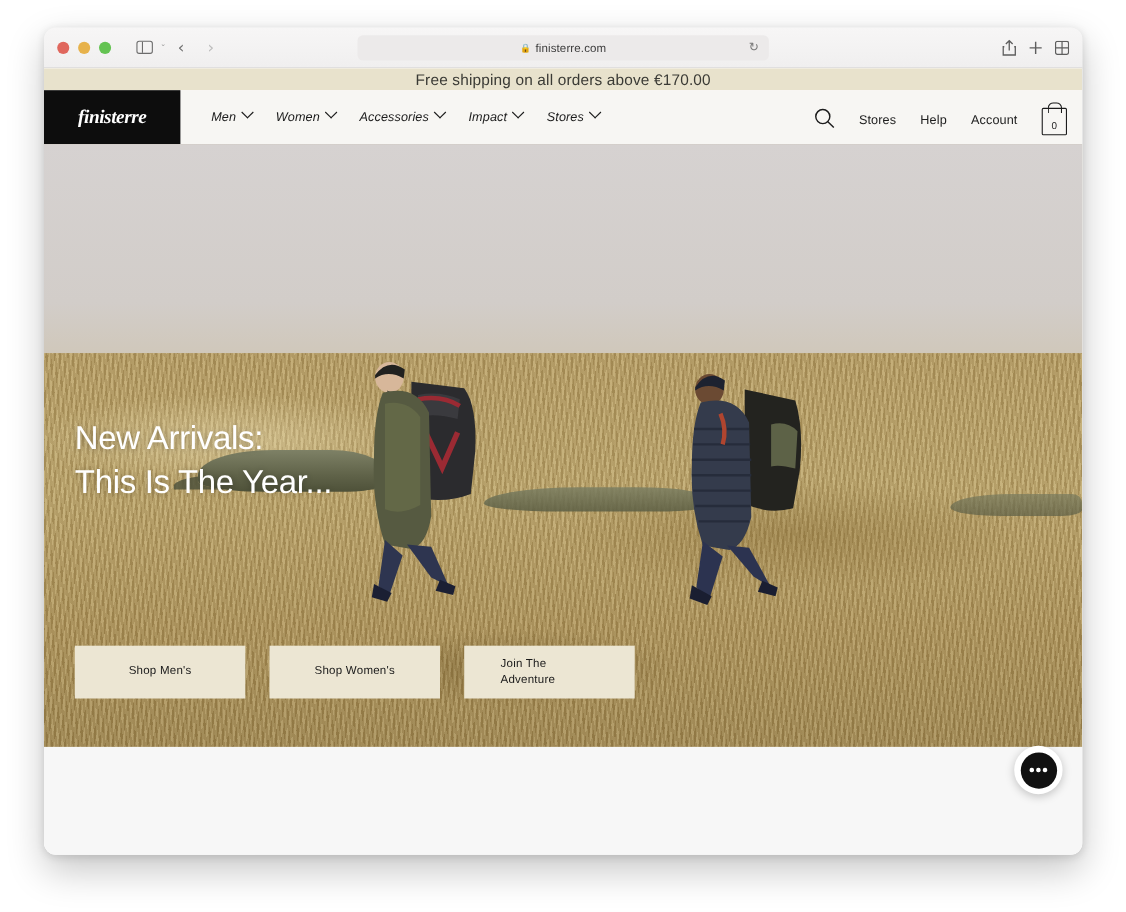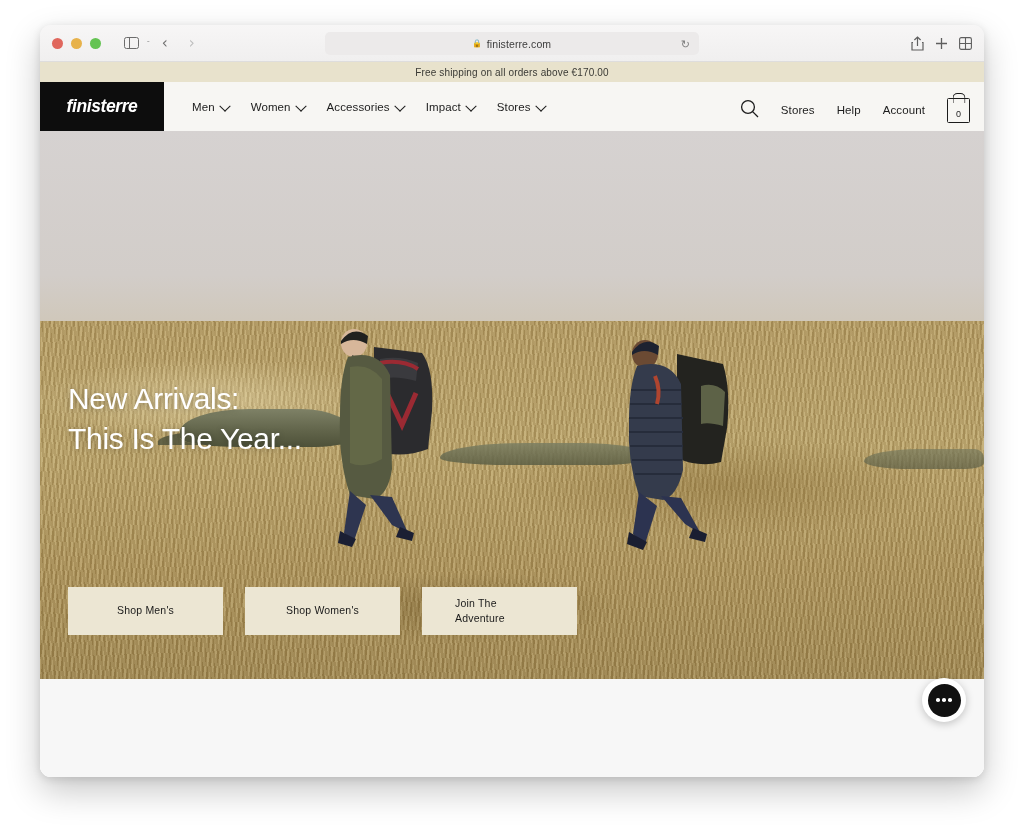--- a/index.html
+++ b/index.html
@@ -88,43 +88,43 @@
   }
   .tr-icon { color: #5e5e5e; display: flex; align-items: center; justify-content: center; }
 
   
   #page { height: 715px; background: #fff; overflow: hidden; position: relative; }
 
   #announcement-bar {
     height: 20px; background: #e8e2cc;
     display: flex; align-items: center; justify-content: center;
   }
-  #announcement-text { font-size: 10px; color: #3a3a35; letter-spacing: 0.15px; }
+  #announcement-text { font-size: 14px; color: #3a3a35; letter-spacing: 0.15px; }
 
   
   #site-header {
     height: 49px; background: #f7f6f3;
     display: flex; align-items: stretch;
     position: relative;
   }
   #logo-block {
     width: 124px; background: #0d0d0d;
-    display: flex; align-items: center; justify-content: center;
+    display: flex; align-items: center; justify-content: center; font-family: Liberation Serif, serif;
   }
   #logo-text {
     color: #fff; font-style: italic; font-weight: bold;
     font-size: 17.5px; letter-spacing: -0.4px;
   }
   #primary-nav {
     display: flex; align-items: center; gap: 22px;
     padding-left: 28px;
   }
   .nav-item {
-    display: flex; align-items: flex-end; gap: 6px;
-    font-size: 11.5px; color: #1c1c1c; letter-spacing: 0.1px;
+    display: flex; align-items: flex-start; gap: 6px;
+    font-size: 11.5px; color: #1c1c1c; letter-spacing: 0.1px; font-style: italic;
   }
   .chev {
     width: 8px; height: 8px;
     border-right: 1.3px solid #1c1c1c; border-bottom: 1.3px solid #1c1c1c;
     transform: rotate(45deg) translate(-2px,-2px);
   }
   #utility-nav {
     position: absolute; right: 14px; top: 0; height: 56px;
     display: flex; align-items: center; gap: 22px;
   }

